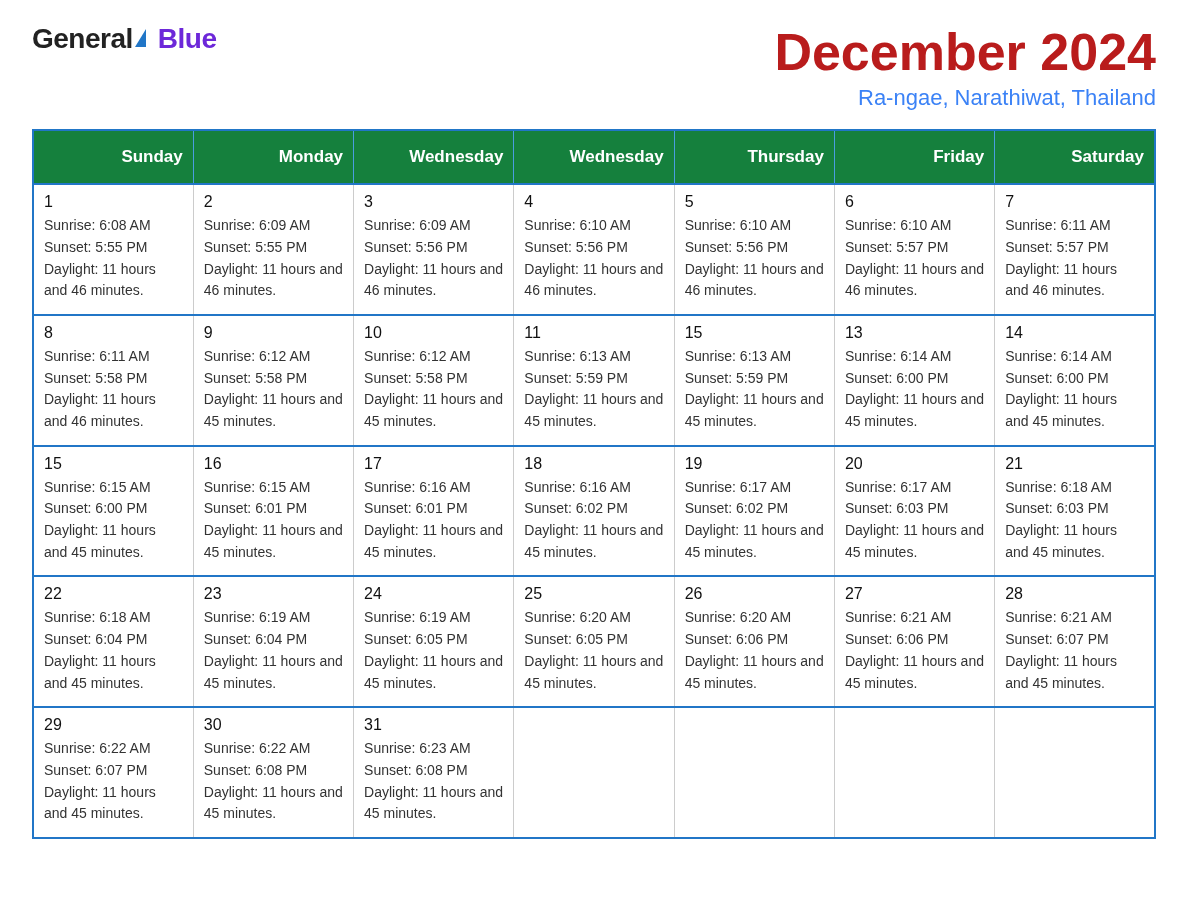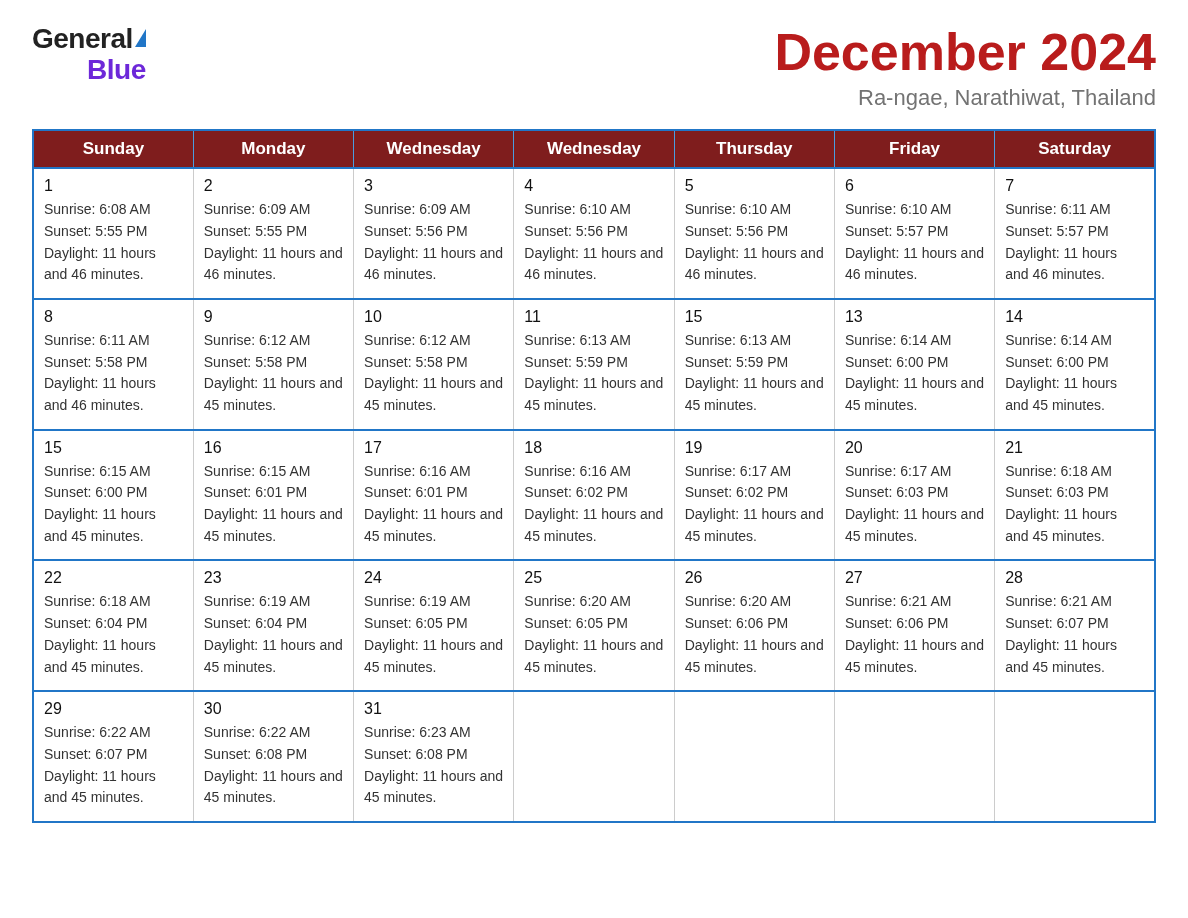--- a/index.html
+++ b/index.html
@@ -12,23 +12,24 @@
       padding: 24px 32px 32px 32px;
     }
     .header-row {
       display: flex;
       justify-content: space-between;
       align-items: flex-start;
       margin-bottom: 18px;
     }
     .logo {
       display: flex;
-      flex-direction: column;
-      align-items: flex-end;
+      flex-direction: row;
+      align-items: center;
       line-height: 1.1;
+      gap: 12px;
     }
     .logo-general {
       font-size: 28px;
       font-weight: bold;
       color: #222;
       letter-spacing: -0.5px;
     }
     .logo-blue {
       font-size: 28px;
       font-weight: bold;
@@ -51,36 +52,36 @@
       text-align: right;
     }
     .title-block h1 {
       font-size: 52px;
       font-weight: bold;
       color: #b91c1c;
       line-height: 1.1;
     }
     .title-block .subtitle {
       font-size: 22px;
-      color: #737373;
+      color: #3b82f6;
       margin-top: 4px;
     }
     
     .calendar-table {
       width: 100%;
       border-collapse: collapse;
       border: 2px solid #2176c7;
     }
     .calendar-table thead tr th {
-      background: #7f1d1d;
+      background: #15803d;
       color: #fff;
       font-size: 17px;
       font-weight: bold;
-      padding: 8px 10px;
-      text-align: center;
+      padding: 16px 10px;
+      text-align: right;
       border-right: 1px solid #4a9de0;
     }
     .calendar-table thead tr th:last-child {
       border-right: none;
     }
     .calendar-table tbody tr {
       border-top: 2px solid #2176c7;
     }
     .calendar-table tbody tr td {
       vertical-align: top;

